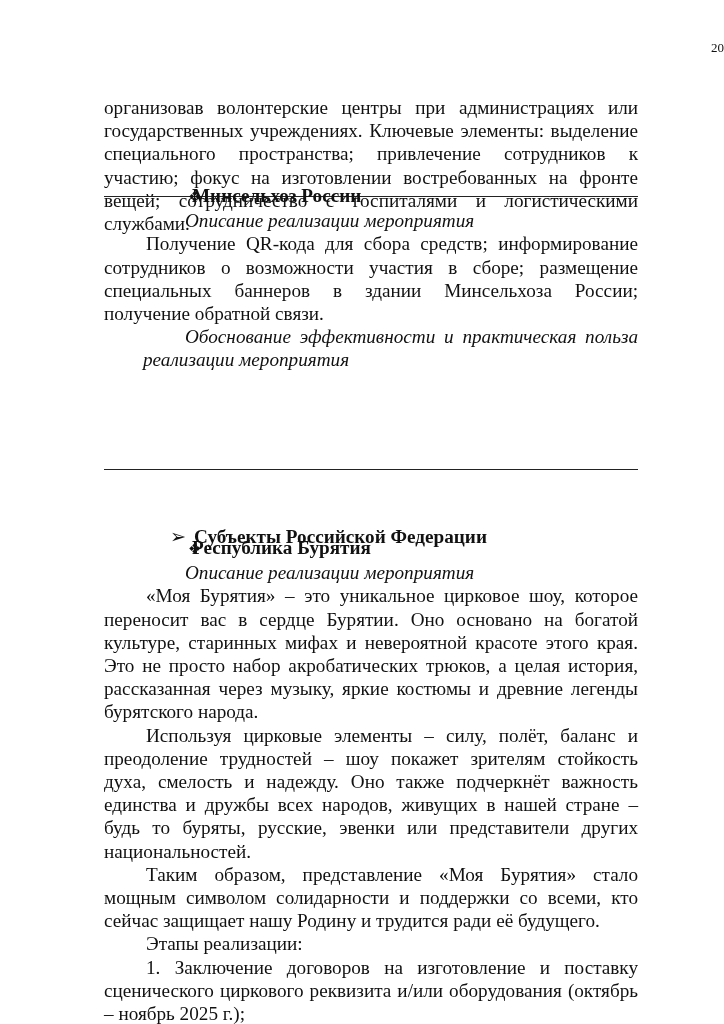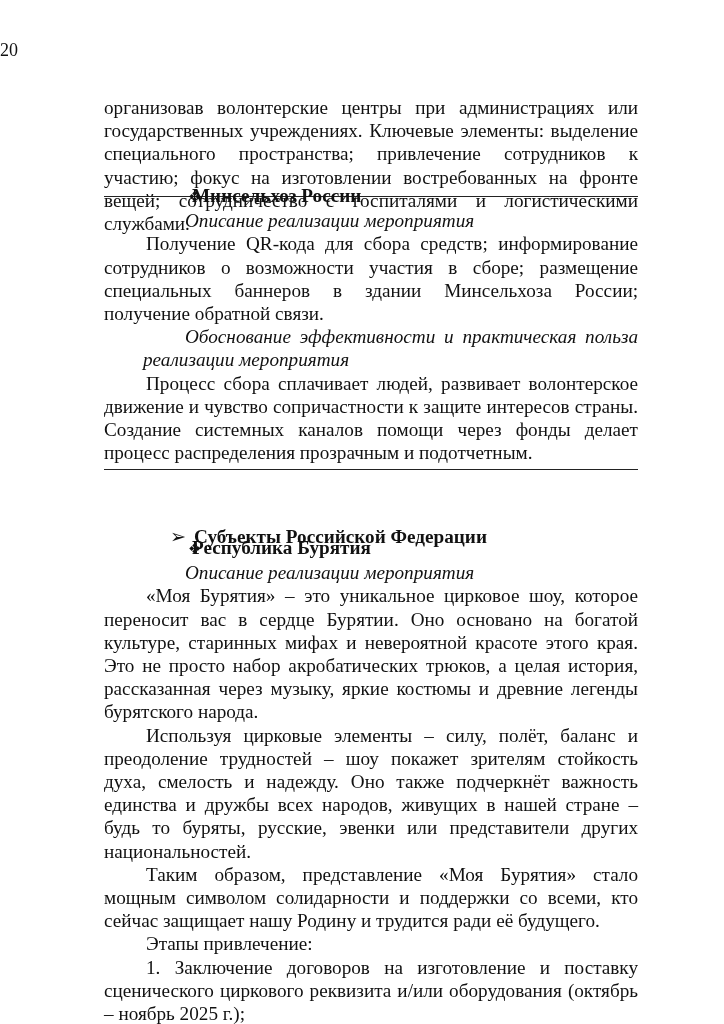--- a/index.html
+++ b/index.html
@@ -1,18 +1,18 @@
 <!DOCTYPE html>
 <html><head>
 <meta charset="utf-8">
 <style>
   html, body { margin: 0; padding: 0; background: #ffffff; }
   body { width: 724px; height: 1024px; position: relative; overflow: hidden;
          font-family: "Liberation Serif", "DejaVu Serif", serif; color: #111; }
-  .page-num { position: absolute; top: 40px; left: 0; width: 724px; text-align: left; font-size: 18px; }
+  .page-num { position: absolute; top: 40px; left: 0; width: 724px; text-align: right; font-size: 13px; }
   .content { position: absolute; left: 104px; width: 534px; font-size: 19.2px; line-height: 23.2px; }
   p { margin: 0; text-align: justify; }
   .ind { text-indent: 42px; }
   .rule { position: absolute; left: 104px; width: 534px; height: 0; border-top: 1.6px solid #222; }
   .heading { font-weight: bold; }
   .bullet { display: inline-block; width: 46px; font-weight: normal; font-size: 15px; }
   .u { text-decoration: underline; text-underline-offset: 2px; }
   .it { font-style: italic; margin-left: 39px; }
   .arrow { display: inline-block; width: 24px; font-weight: normal; }
 </style>
@@ -25,31 +25,30 @@
   <p>организовав волонтерские центры при администрациях или государственных учреждениях. Ключевые элементы: выделение специального пространства; привлечение сотрудников к участию; фокус на изготовлении востребованных на фронте вещей; сотрудничество с госпиталями и логистическими службами.</p>
 </div>
 
 <div class="rule" style="top:196px;"></div>
 
 <div class="content" style="top:184px;">
   <p class="ind heading"><span class="bullet">❖</span><span>Минсельхоз России</span></p>
   <p class="ind it">Описание реализации мероприятия</p>
   <p class="ind">Получение QR-кода для сбора средств; информирование сотрудников о возможности участия в сборе; размещение специальных баннеров в здании Минсельхоза России; получение обратной связи.</p>
   <p class="ind it">Обоснование эффективности и практическая польза реализации мероприятия</p>
-  <p class="ind">Процесс сбора сплачивает людей, развивает волонтерское движение и чувство сопричастности к защите интересов страны. Создание системных каналов помощи через фонды делает процесс распределения прозрачным и подотчетным.</p>
 </div>
 
 <div class="rule" style="top:469px;"></div>
 
 <div class="content" style="top:493px;">
   <p class="heading" style="padding-left:66px;margin-top:32px;"><span class="arrow">➢</span><span>Субъекты Российской Федерации</span></p>
 </div>
 
 <div class="content" style="top:536px;">
   <p class="ind heading"><span class="bullet">❖</span><span>Республика Бурятия</span></p>
   <p class="ind it">Описание реализации мероприятия</p>
   <p class="ind">«Моя Бурятия» – это уникальное цирковое шоу, которое переносит вас в сердце Бурятии. Оно основано на богатой культуре, старинных мифах и невероятной красоте этого края. Это не просто набор акробатических трюков, а целая история, рассказанная через музыку, яркие костюмы и древние легенды бурятского народа.</p>
   <p class="ind">Используя цирковые элементы – силу, полёт, баланс и преодоление трудностей – шоу покажет зрителям стойкость духа, смелость и надежду. Оно также подчеркнёт важность единства и дружбы всех народов, живущих в нашей стране – будь то буряты, русские, эвенки или представители других национальностей.</p>
   <p class="ind">Таким образом, представление «Моя Бурятия» стало мощным символом солидарности и поддержки со всеми, кто сейчас защищает нашу Родину и трудится ради её будущего.</p>
-  <p class="ind">Этапы привлечение:</p>
+  <p class="ind">Этапы реализации:</p>
   <p class="ind">1. Заключение договоров на изготовление и поставку сценического циркового реквизита и/или оборудования (октябрь – ноябрь 2025 г.);</p>
 
 </div>
 
 </body></html>

